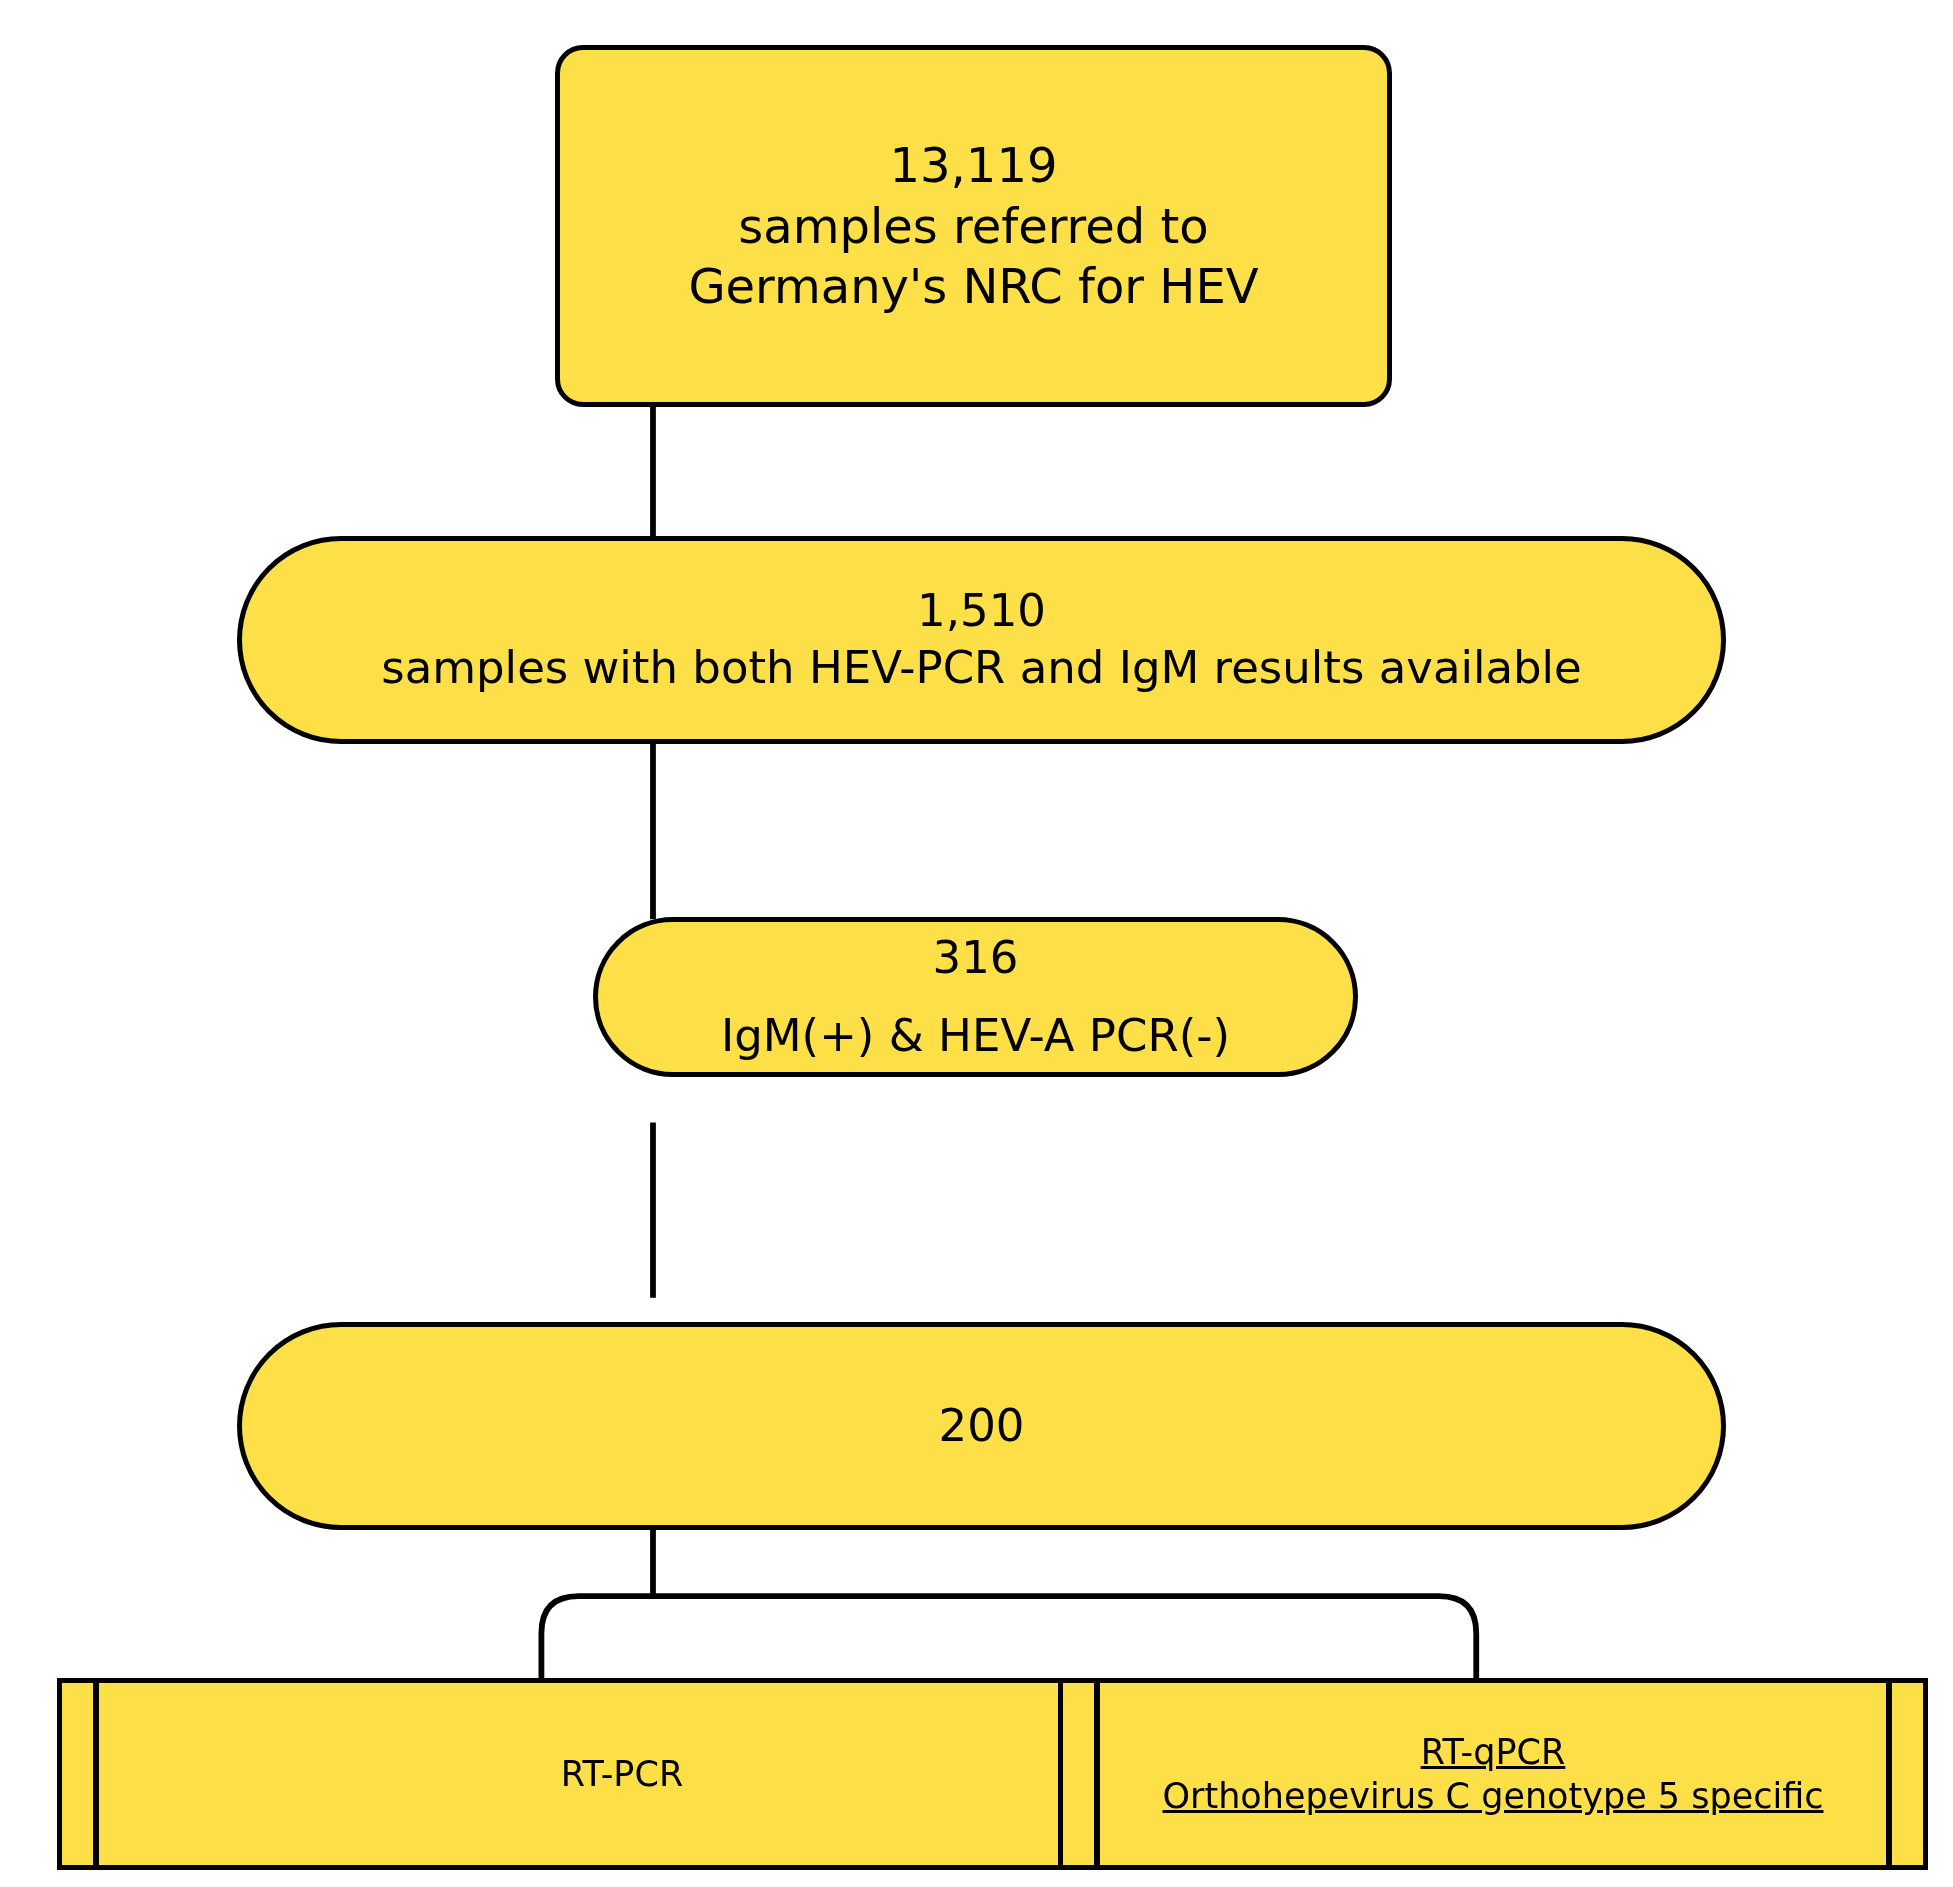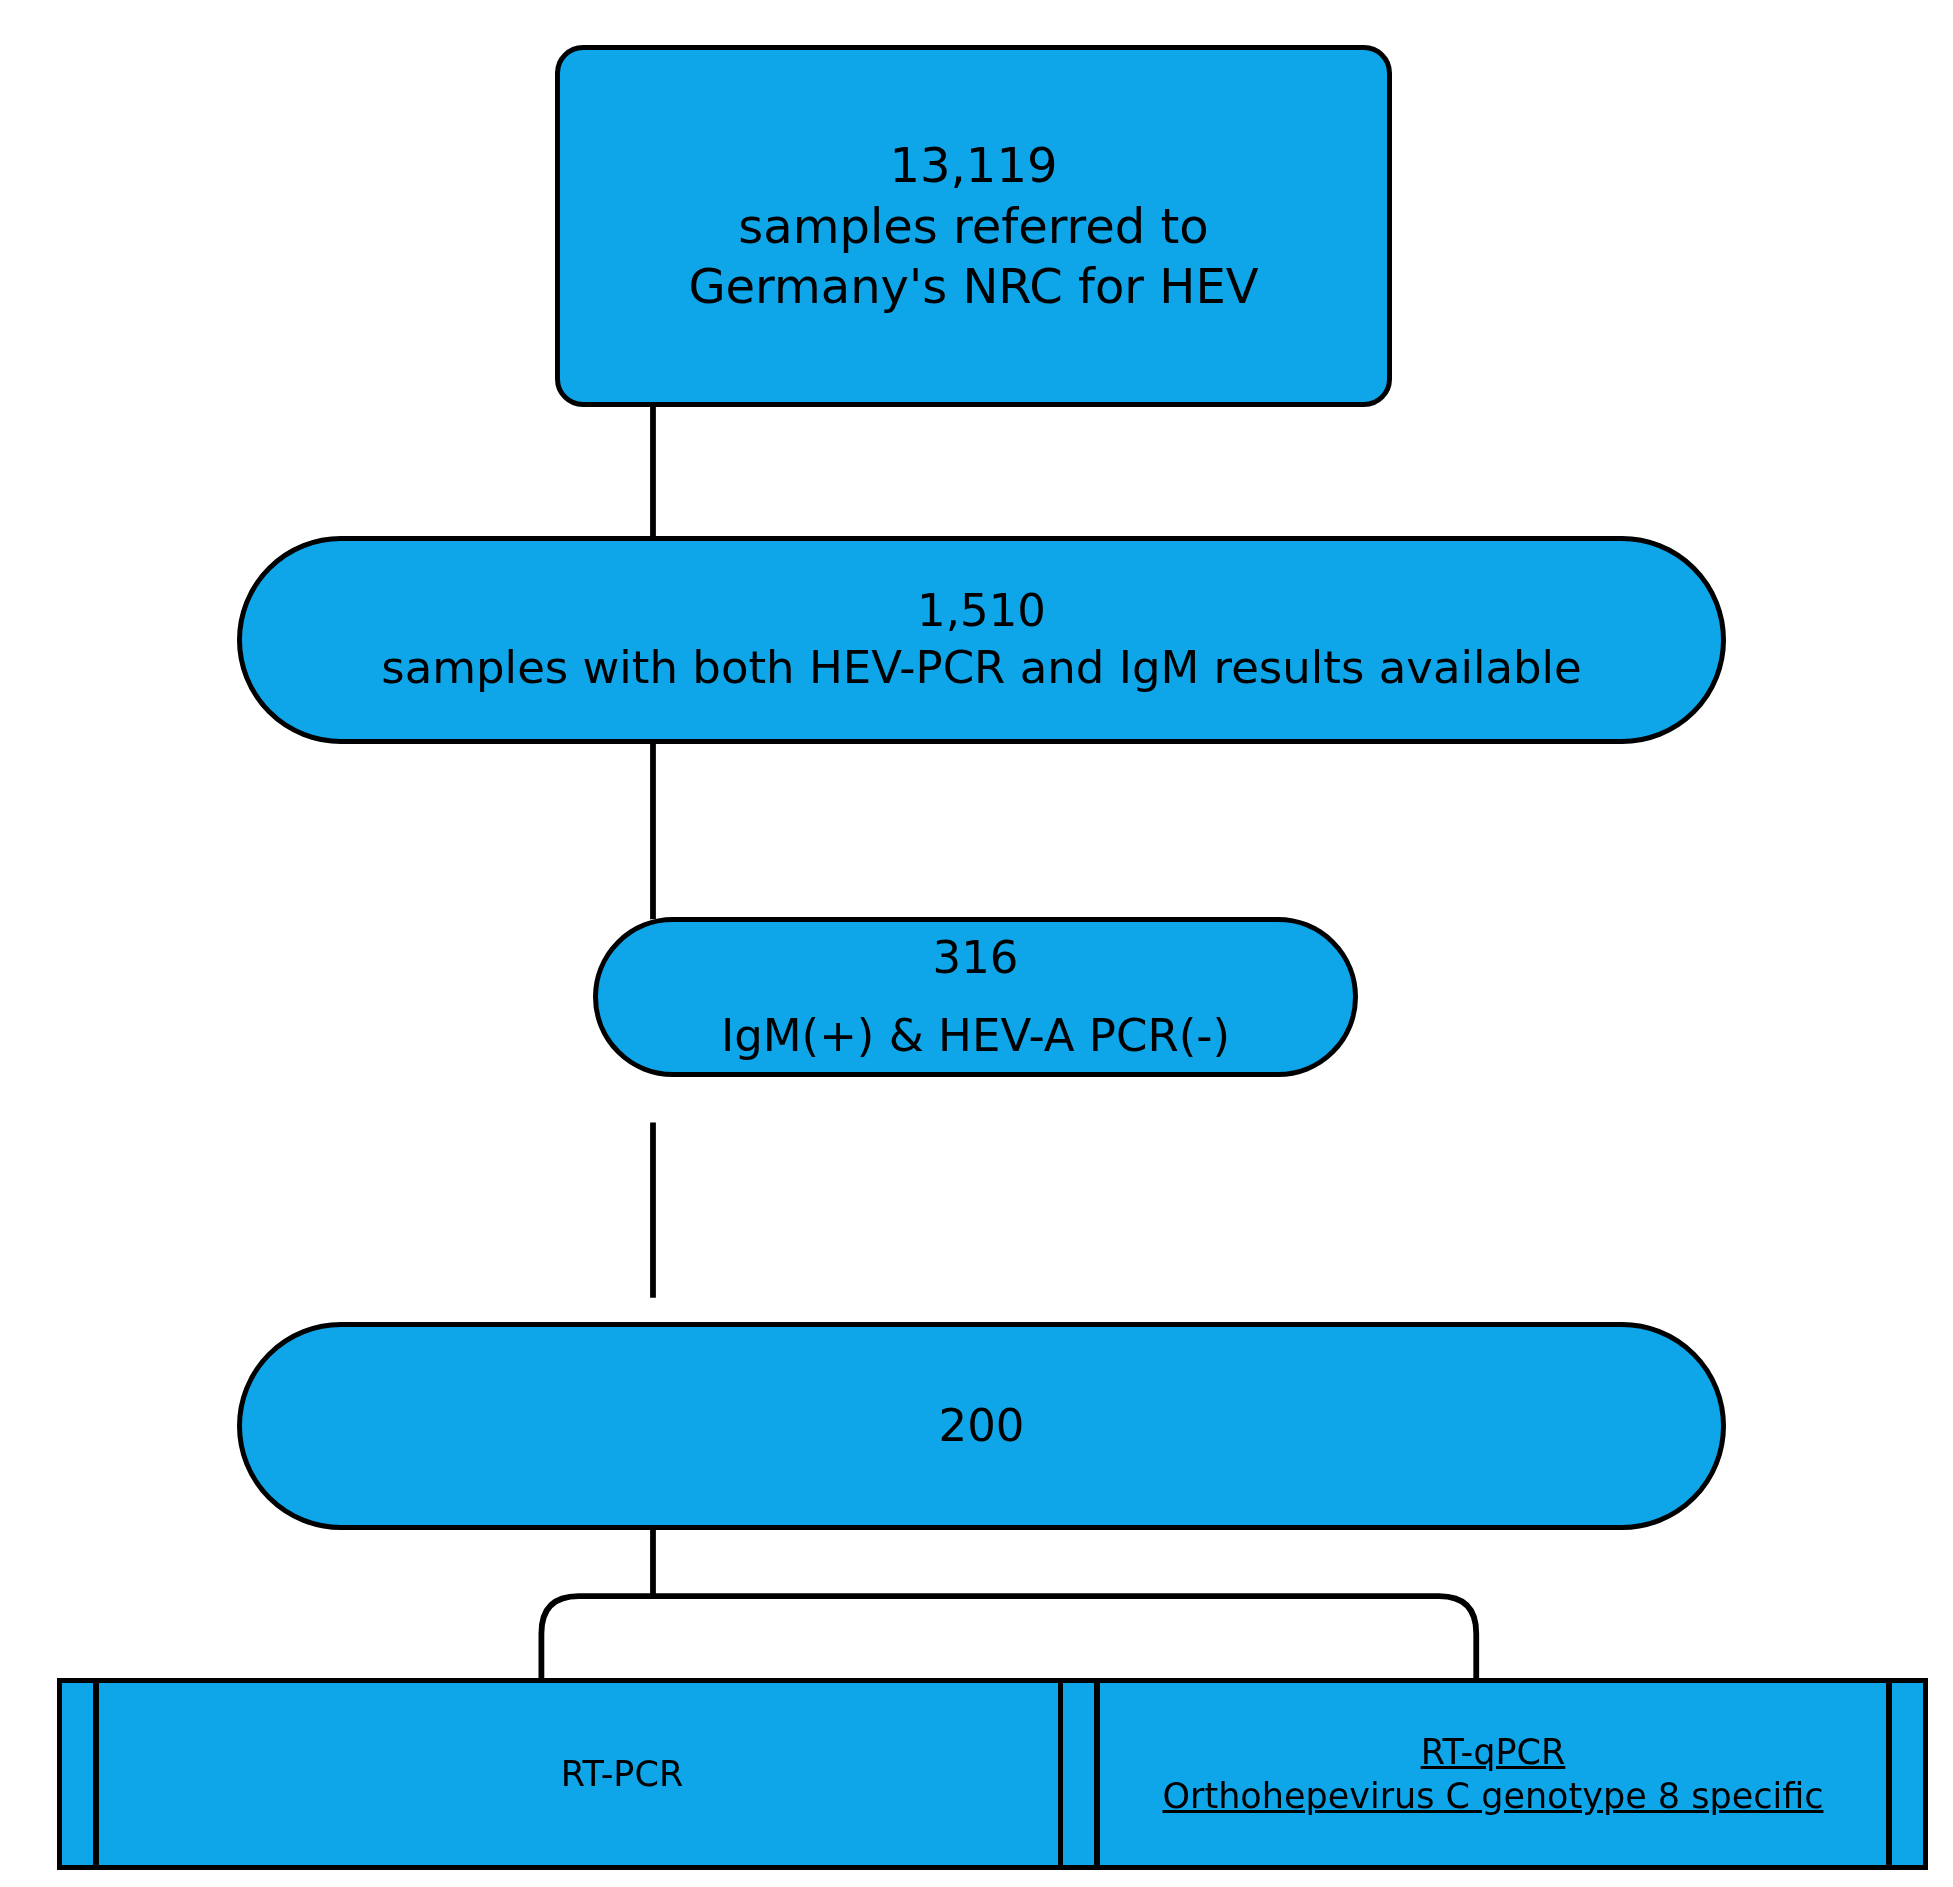--- a/index.html
+++ b/index.html
@@ -26,21 +26,21 @@
   }
   .node {
     position: absolute;
     box-sizing: border-box;
     display: flex;
     flex-direction: column;
     align-items: center;
     justify-content: center;
     color: #000000;
     text-align: center;
-    background: #0ea5e9;
+    background: #fde047;
   }
   .node-rounded {
     border: 5.8px solid #000000;
     border-radius: 28px;
   }
   .node-pill {
     border: 5.8px solid #000000;
     border-radius: 116px;
   }
   .node-process {
@@ -182,18 +182,18 @@
     <div class="inner">
       <div class="line-count">RT-PCR</div>
     </div>
   </div>
 
   <div class="node node-process" id="node-rtqpcr">
     <div class="process-bar left"></div>
     <div class="process-bar right"></div>
     <div class="inner">
       <div class="line-count">RT-qPCR</div>
-      <div class="line-text">Orthohepevirus C genotype 8 specific</div>
+      <div class="line-text">Orthohepevirus C genotype 5 specific</div>
     </div>
   </div>
 
 </div>
 
 
 </body></html>

